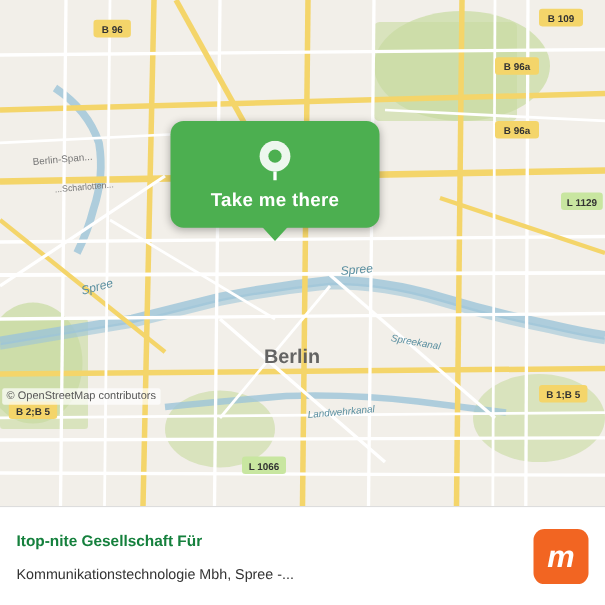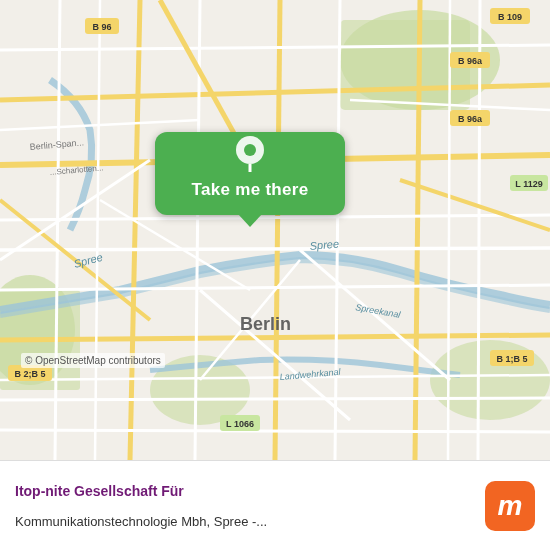--- a/index.html
+++ b/index.html
@@ -40,50 +40,49 @@
 
     .info-text {
       font-size: 13px;
       color: #333;
       flex: 1;
     }
 
     .info-title {
       font-size: 14px;
       font-weight: bold;
-      color: #701a75;
+      color: #15803d;
       margin-bottom: 15px;
     }
 
     .copyright-text {
       font-size: 10px;
       color: #555;
       position: absolute;
       bottom: 92px;
-      left: 21px;
+      left: 2px;
       background: rgba(255,255,255,0.7);
       padding: 2px 4px;
       border-radius: 2px;
     }
 
     
     .map-popup {
       position: absolute;
       top: 110px;
       left: 155px;
       width: 190px;
       background: #4CAF50;
       border-radius: 12px;
-      padding: 4px 15px 15px 15px;
+      padding: 18px 15px 15px 15px;
       display: flex;
       flex-direction: column;
       align-items: center;
       box-shadow: 0 2px 8px rgba(0,0,0,0.3);
       z-index: 10;
-      margin-top: 22px;
     }
 
     .map-popup::after {
       content: '';
       position: absolute;
       bottom: -12px;
       left: 50%;
       transform: translateX(-50%);
       width: 0;
       height: 0;

